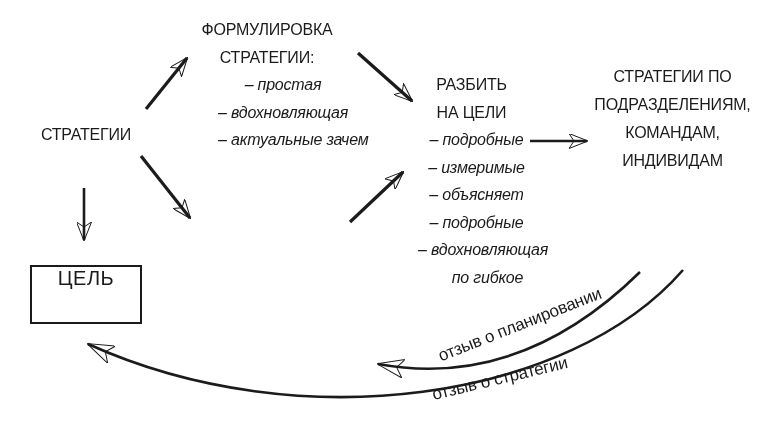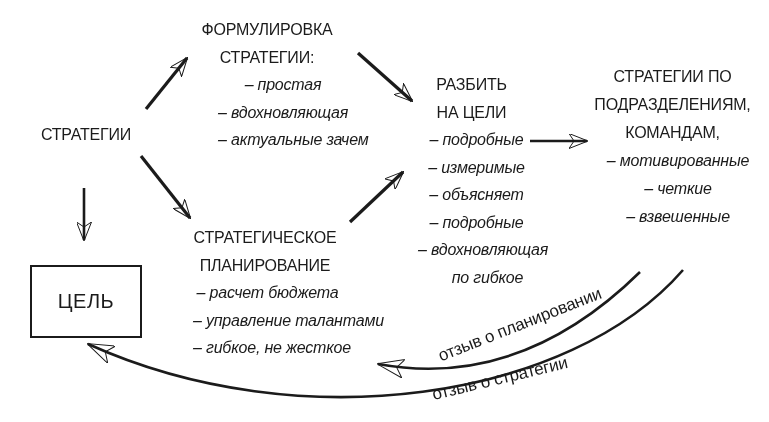--- a/index.html
+++ b/index.html
@@ -9,23 +9,23 @@
     position:relative; width:769px; height:422px;
     background:var(--bg); overflow:hidden; color:var(--ink);
   }
   .arrows { position:absolute; left:0; top:0; width:769px; height:422px; }
   .arrows path { stroke:var(--ink); fill:none; }
   .node { position:absolute; font-size:16px; line-height:27.5px; letter-spacing:-0.2px; }
   .node.lh28 { line-height:28px; }
   .hline { text-align:center; white-space:nowrap; }
   .bline { text-align:center; white-space:nowrap;font-style:italic; }
   .goal-box {
-    position:absolute; left:30px; top:265px; width:112px; height:73px;
+    position:absolute; left:30px; top:265px; width:112px; height:59px;
     border:2.5px solid var(--ink);
-    display:flex; align-items:center; justify-content:center;
+    display:flex; align-items:flex-start; justify-content:center;
     font-size:20px; letter-spacing:0.5px;
   }
   .feedback-label {
     position:absolute; font-size:17px; letter-spacing:-0.2px;
     white-space:nowrap; text-align:center;
   }
   .fb-planning { left:415px; top:315px; width:210px; transform:rotate(-21.5deg); }
   .fb-strategy { left:420px; top:369px; width:160px; transform:rotate(-13.5deg); }
 </style>
 </head>
@@ -76,36 +76,23 @@
       <div class="bline">– подробные</div>
       <div class="bline">– вдохновляющая</div>
       <div class="bline" style="padding-left:22px">по гибкое</div>
     </div>
   </div>
 
   <div class="node lh28" style="left:577px; top:63px; width:191px">
     <div class="hline">СТРАТЕГИИ ПО</div>
     <div class="hline">ПОДРАЗДЕЛЕНИЯМ,</div>
     <div class="hline">КОМАНДАМ,</div>
-    <div style="padding-left:11px">
-      <div class="bline">– мотивированные</div>
-      <div class="bline">– четкие</div>
-      <div class="bline">– взвешенные</div>
-    </div>
+    <div class="hline">ИНДИВИДАМ</div>
   </div>
 
-  <div class="node" style="left:188px; top:224px; width:154px">
-    <div class="hline">СТРАТЕГИЧЕСКОЕ</div>
-    <div class="hline">ПЛАНИРОВАНИЕ</div>
-    <div style="padding-left:5px">
-      <div class="bline">– расчет бюджета</div>
-      <div class="bline">– управление талантами</div>
-      <div class="bline">– гибкое, не жесткое</div>
-    </div>
-  </div>
 
   <div class="goal-box">
     <span>ЦЕЛЬ</span>
   </div>
 
   <div class="feedback-label fb-planning">отзыв о планировании</div>
   <div class="feedback-label fb-strategy">отзыв о стратегии</div>
 
 </div>
 

